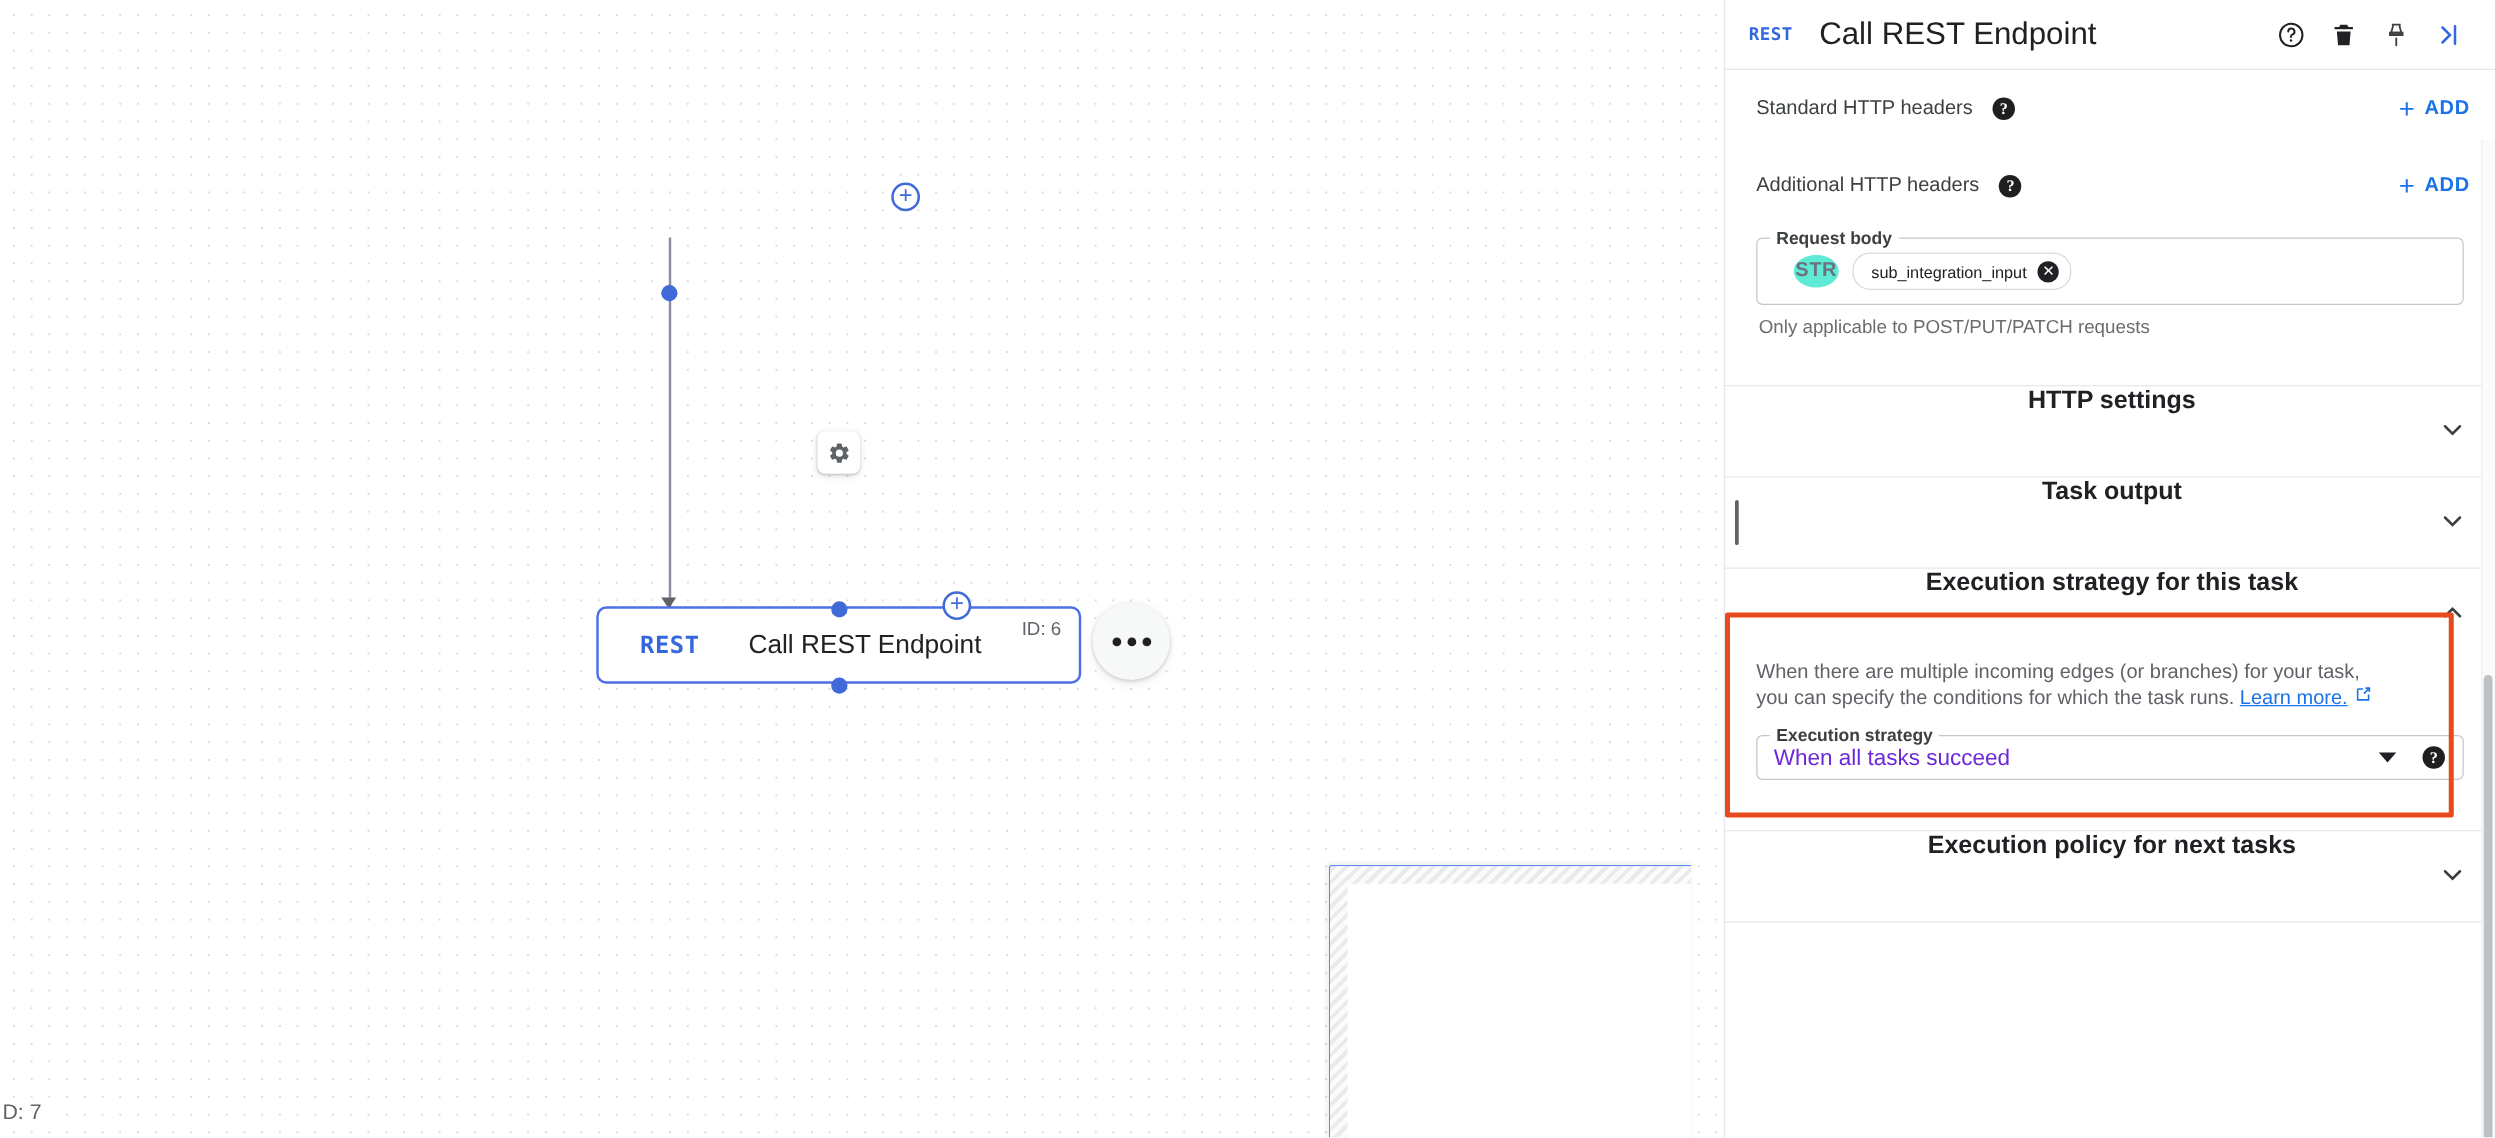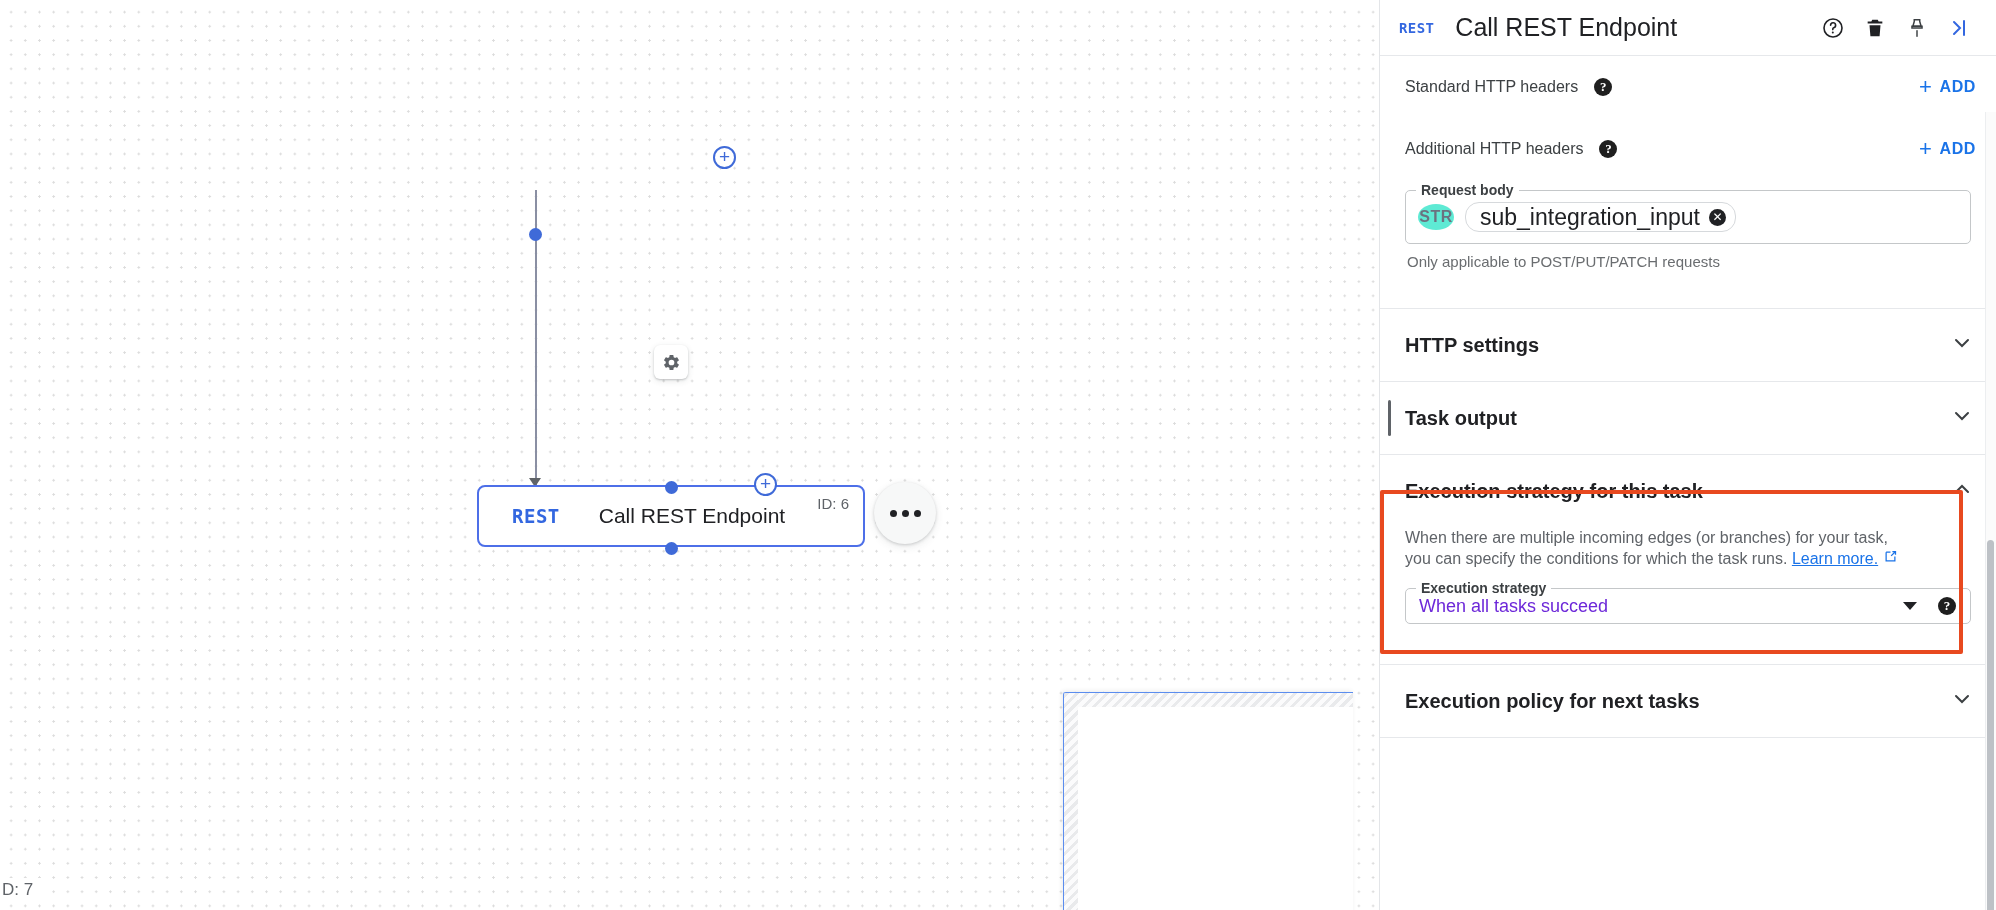--- a/index.html
+++ b/index.html
@@ -219,21 +219,21 @@
   .add-btn .plus { font-size: 22px; font-weight: 400; line-height: 1; }
 
   
   .field {
     position: relative;
     margin: 10px 25px 0 25px;
     border: 1px solid #c4c7c9;
     border-radius: 5px;
     height: 54px;
     display: flex; align-items: center;
-    padding: 0 12px;
+    padding: 0 29px;
   }
   .field-legend {
     position: absolute;
     top: -9px; left: 10px;
     background: #fff; padding: 0 5px;
     font-size: 14px; font-weight: 700; color: #3c4043;
   }
   .type-badge {
     width: 36px; height: 26px; border-radius: 50%;
     background: #5eead4; color: #6b7280;
@@ -244,21 +244,21 @@
   .chip {
     margin-left: 11px;
     border: 1px solid #d6d9dc;
     border-radius: 14px;
     height: 30px;
     display: flex; align-items: center;
     padding: 0 9px 0 14px;
     gap: 9px;
     background: #fff;
   }
-  .chip-text { font-size: 23px; color: #202124; }
+  .chip-text { font-size: 13px; color: #202124; }
   .chip-x {
     width: 17px; height: 17px; border-radius: 50%;
     background: #202124; color: #fff;
     font-size: 12px; line-height: 17px; text-align: center;
     font-family: "Liberation Sans", sans-serif;
   }
   .helper-text {
     margin: 9px 25px 0 27px;
     font-size: 15px; color: #6a6d70;
   }
@@ -266,20 +266,21 @@
   .divider { height: 1px; background: #e6e8eb; }
 
   .section {
     position: relative;
     padding: 0 22px 0 25px;
   }
   .section-head {
     height: 72px;
     display: flex; align-items: center;
     cursor: pointer;
+    flex-direction: column;
   }
   .section-title {
     font-size: 20px; font-weight: 700; color: #202124;
   }
   .chev { margin-left: auto; }
 
   .sel-indicator {
     position: absolute;
     left: 8px; top: 18px;
     width: 3px; height: 36px;

